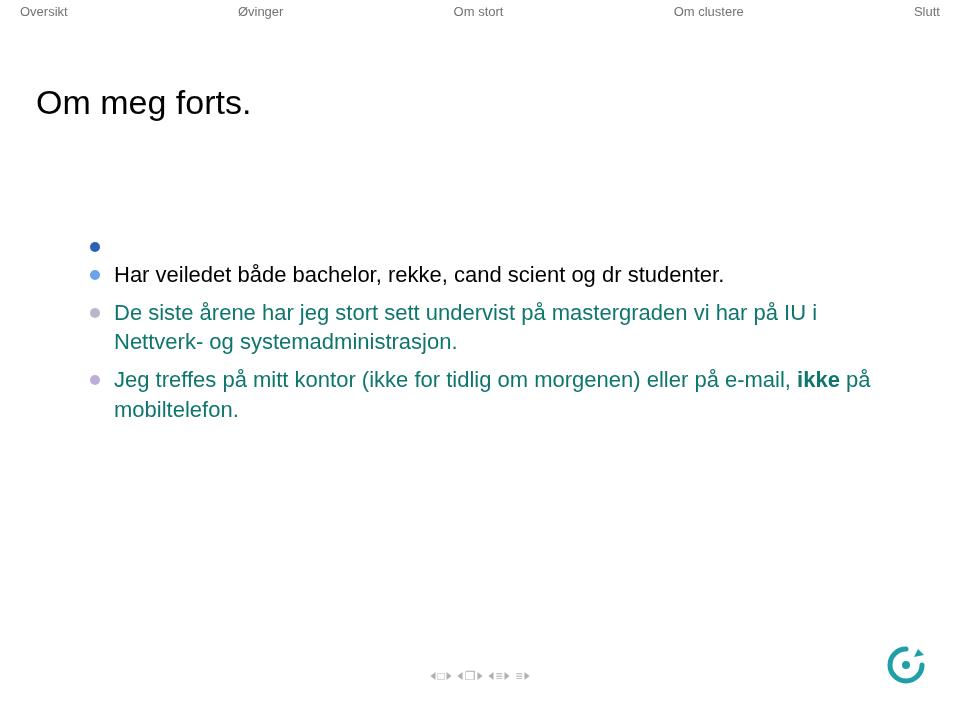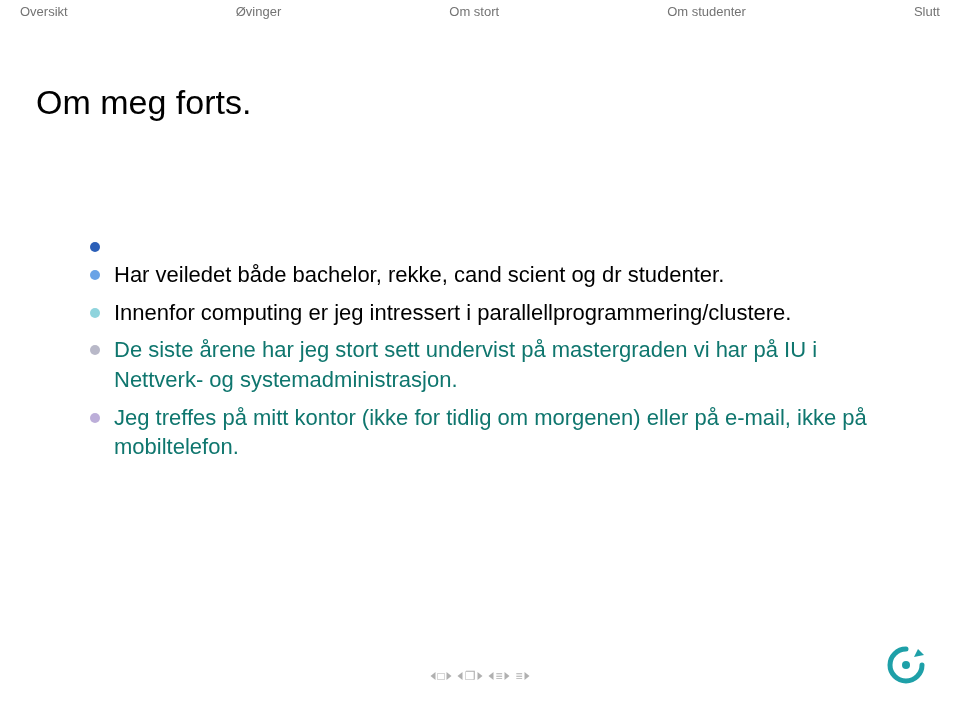--- a/index.html
+++ b/index.html
@@ -45,21 +45,21 @@
     flex-shrink: 0;
     margin-top: 10px;
     margin-right: 14px;
   }
   .b-blue  { background: #2b5fb8; }
   .b-ltblu { background: #6aa3e6; }
   .b-teal  { background: #8fd4dd; }
   .b-grey  { background: #b8b8c8; }
   .b-lil   { background: #bcaed9; }
   .muted { color: #0f766e; }
-  .bold { font-weight: 400; }
+  .bold { font-weight: 700; }
   .logo {
     position: absolute;
     right: 32px;
     bottom: 28px;
     width: 44px;
     height: 44px;
   }
   .controls {
     position: absolute;
     bottom: 32px;
@@ -77,37 +77,33 @@
   .tri-r { border-left:5px solid #b0b0b0; }
   .ctrl-icon { font-size: 12px; }
 </style>
 </head>
 <body>
 
 <div class="nav">
   <span class="nav-item">Oversikt</span>
   <span class="nav-item">Øvinger</span>
   <span class="nav-item">Om stort</span>
-  <span class="nav-item">Om studenter</span>
+  <span class="nav-item">Om clustere</span>
   <span class="nav-item">Slutt</span>
 </div>
 
 <h1 class="title">Om meg forts.</h1>
 
 <div class="content" id="bullets">
     <div class="item">
       <span class="bullet b-blue"></span>
     </div>
     <div class="item">
       <span class="bullet b-ltblu"></span>
       <span>Har veiledet både bachelor, rekke, cand scient og dr studenter.</span>
-    </div>
-    <div class="item">
-      <span class="bullet b-teal"></span>
-      <span>Innenfor computing er jeg intressert i parallellprogrammering/clustere.</span>
     </div>
     <div class="item">
       <span class="bullet b-grey"></span>
       <span class="muted">De siste årene har jeg stort sett undervist på mastergraden vi har på IU i Nettverk- og systemadministrasjon.</span>
     </div>
     <div class="item">
       <span class="bullet b-lil"></span>
       <span class="muted">Jeg treffes på mitt kontor (ikke for tidlig om morgenen) eller på e-mail, <span class="bold">ikke</span> på mobiltelefon.</span>
     </div>
   </div>

